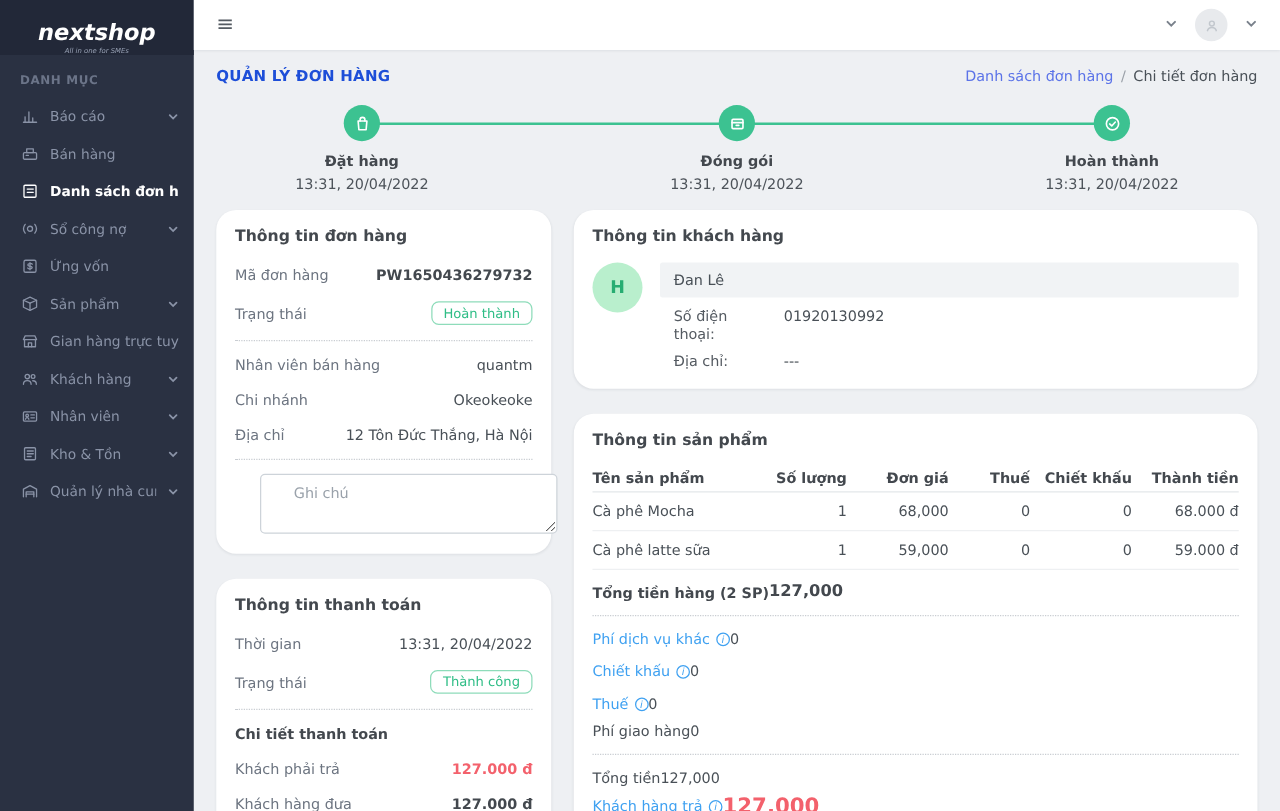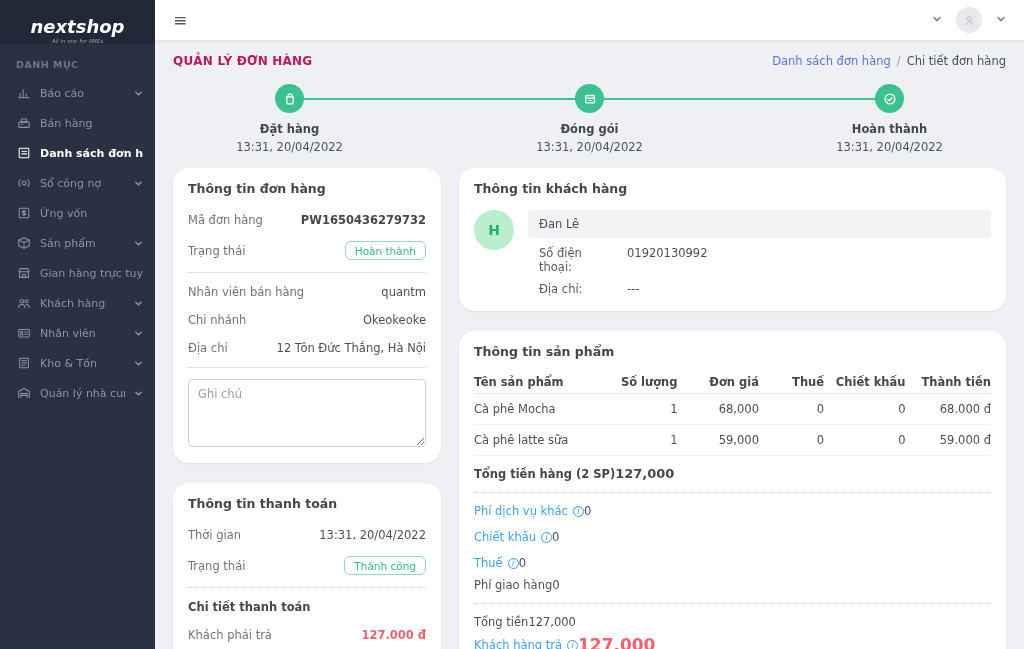--- a/index.html
+++ b/index.html
@@ -26,21 +26,21 @@
   .main { flex:1; display:flex; flex-direction:column; min-width:0; }
   .topbar { height:40px; background:#fff; box-shadow:0 1px 2px rgba(40,50,70,.08); display:flex; align-items:center; padding:0 18px; flex-shrink:0; }
   .hamburger { font-size:17px; color:#555b62; cursor:pointer; line-height:1; }
   .topbar-right { margin-left:auto; display:flex; align-items:center; gap:14px; }
   .tb-chev svg { width:10px; height:10px; stroke:#7a828c; fill:none; stroke-width:1.6; stroke-linecap:round; }
   .tb-avatar { width:26px; height:26px; border-radius:50%; background:#e8eaed; display:flex; align-items:center; justify-content:center; cursor:pointer; }
   .tb-avatar svg { width:13px; height:13px; stroke:#c2c7cd; fill:none; stroke-width:1.4; }
 
   .content { flex:1; overflow:hidden; padding:0 18px 10px; }
   .page-head { display:flex; align-items:center; justify-content:space-between; padding:14px 0 4px; }
-  .page-title { font-size:12px; font-weight:bold; color:#be185d; letter-spacing:.2px; }
+  .page-title { font-size:12px; font-weight:bold; color:#1d4ed8; letter-spacing:.2px; }
   .breadcrumb { font-size:11.5px; display:flex; gap:6px; align-items:center; }
   .bc-link { color:#5b73e8; cursor:pointer; }
   .bc-sep { color:#9aa0a8; }
   .bc-current { color:#495057; }
 
   
   .stepper { position:relative; width:820px; margin:12px auto 6px; display:flex; justify-content:space-between; }
   .stepper-line { position:absolute; left:110px; right:110px; top:14px; height:2px; background:#3cc291; }
   .step { width:220px; display:flex; flex-direction:column; align-items:center; position:relative; z-index:1;justify-content:space-between; }
   .step-circle { width:29px; height:29px; border-radius:50%; background:#3cc291; display:flex; align-items:center; justify-content:center; }
@@ -53,21 +53,21 @@
   .col-left { width:268px; flex-shrink:0; }
   .col-right { flex:1; min-width:0; }
   .card { background:#fff; border-radius:16px; box-shadow:0 1px 2px rgba(40,50,70,.08); padding:13px 15px; margin-bottom:20px; }
   .card-title { font-size:12.5px; font-weight:bold; color:#43484e; margin-bottom:10px; }
   .info-row { display:flex; justify-content:space-between; align-items:center; padding:7px 0; gap:8px; }
   .info-label { color:#6c7480; flex-shrink:0; }
   .info-value { color:#495057; text-align:right; }
   .bold { font-weight:bold; color:#43484e; }
   .dotted-div { border-top:1px dotted #c9cdd2; margin:5px 0; }
   .badge { display:inline-block; border:1px solid #8edcba; color:#2fbd86; font-size:10.5px; padding:2.5px 9px; border-radius:6px; background:#fff; }
-  .note-box { width:100%; height:68px; border:1px solid #cdd3d9; border-radius:4px; margin-top:6px; padding:7px 9px; font-family:inherit; font-size:11.5px; color:#495057; resize:both; }
+  .note-box { width:100%; height:48px; border:1px solid #cdd3d9; border-radius:4px; margin-top:6px; padding:7px 26px; font-family:inherit; font-size:11.5px; color:#495057; resize:both;margin-left:20px; }
   .note-box::placeholder { color:#9aa2ab; }
   .val-red { color:#f3616c; font-weight:bold; }
 
   
   .cust-row { display:flex; gap:14px; align-items:flex-start; padding:4px 0 2px; }
   .cust-avatar { width:40px; height:40px; border-radius:50%; background:#b9efcd; color:#27ad72; font-weight:bold; font-size:14px; display:flex; align-items:center; justify-content:center; flex-shrink:0; }
   .cust-body { flex:1; min-width:0; }
   .cust-name { background:#f1f3f5; border-radius:2px; padding:7px 11px; color:#495057; }
   .cust-line { display:flex; gap:10px; padding:8px 11px 0; }
   .cust-line .lbl { color:#545a61; width:78px; flex-shrink:0; }

